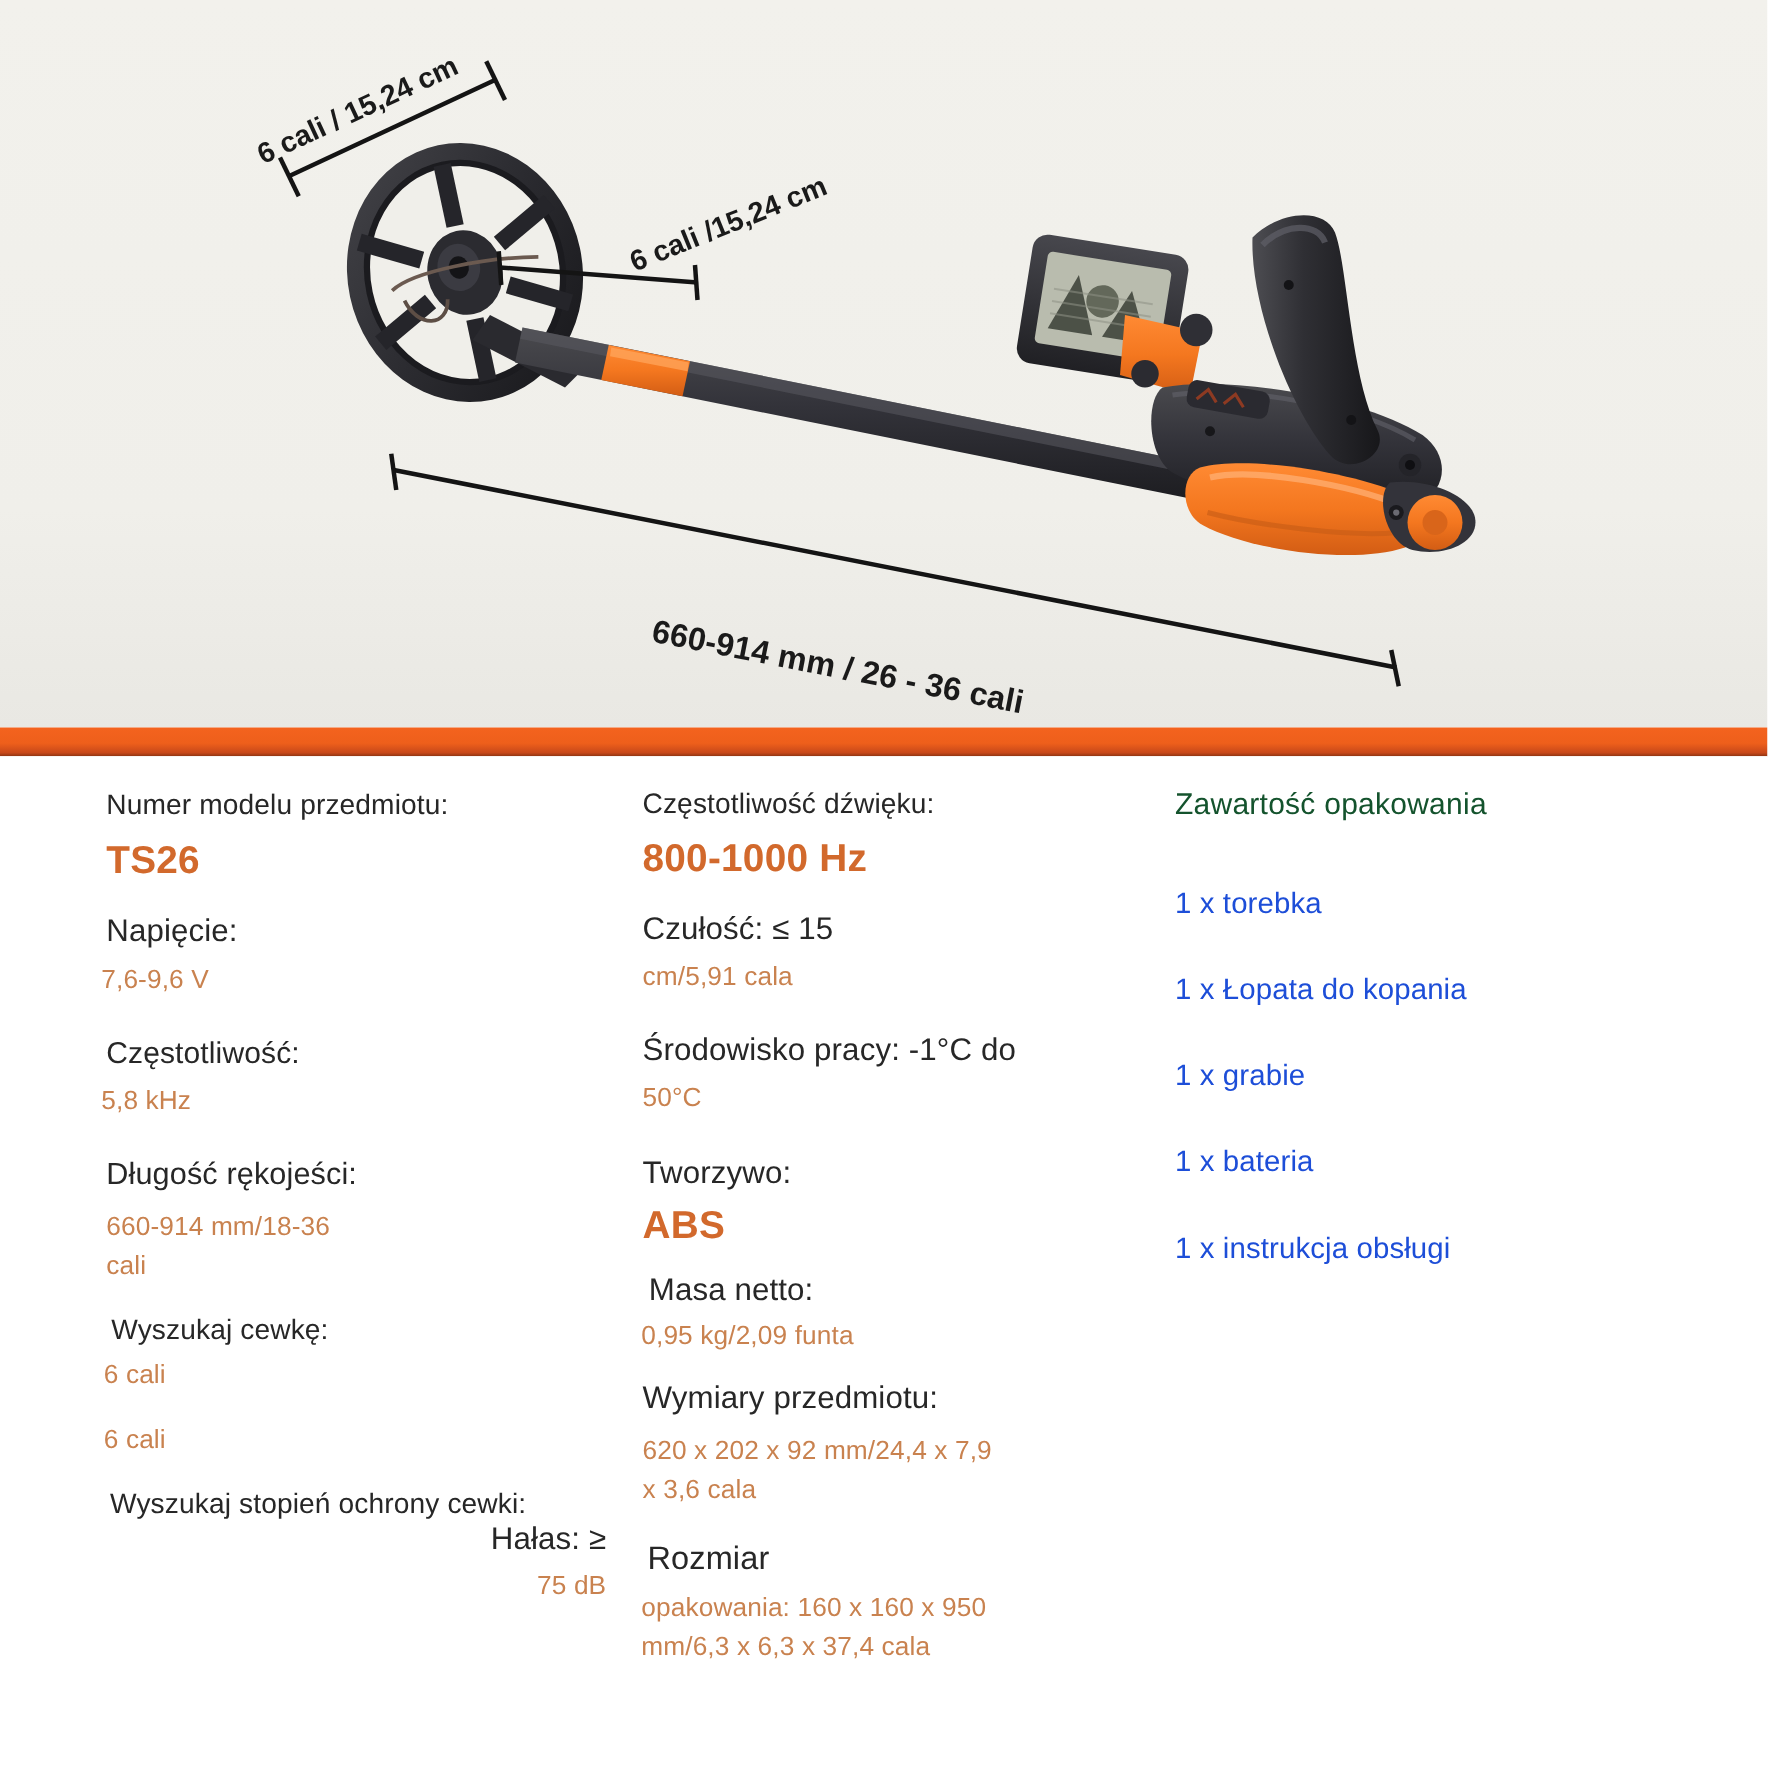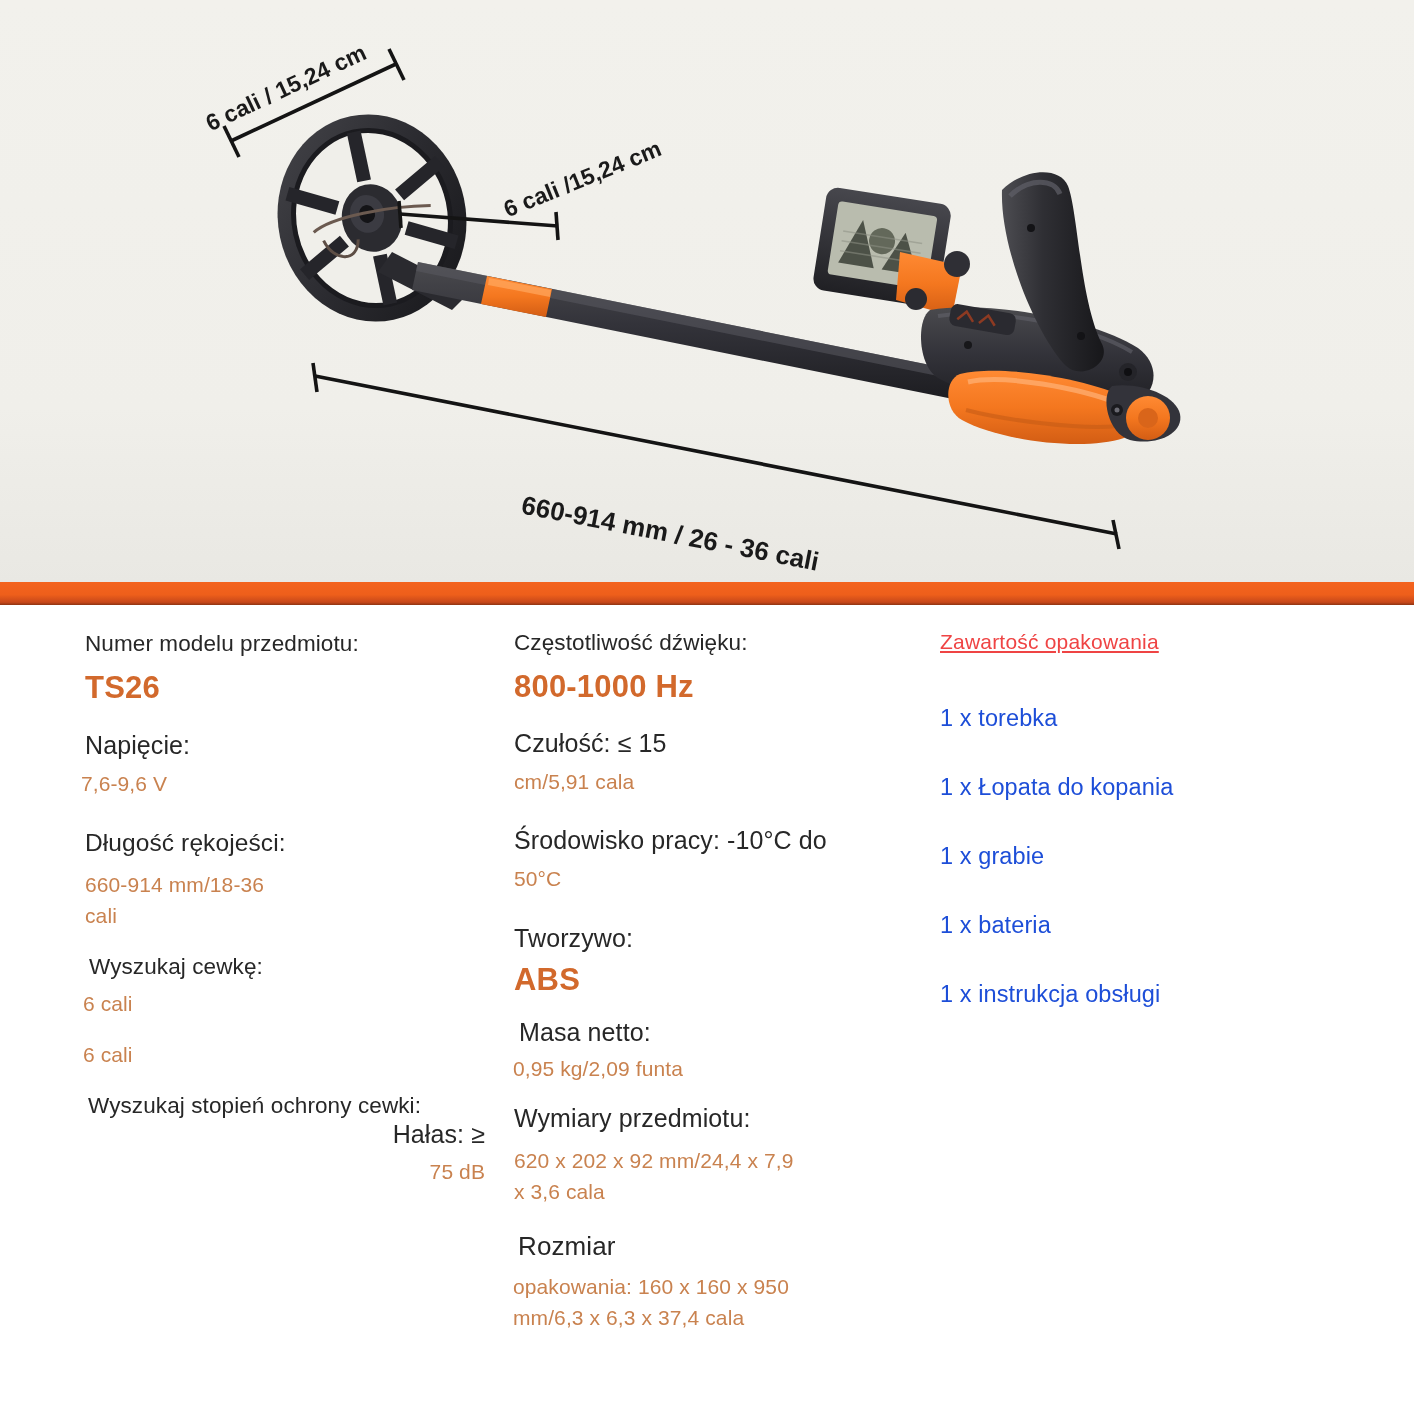--- a/index.html
+++ b/index.html
@@ -55,24 +55,23 @@
   }
   .val.big{
     color:#d2692c;
     font-size:31px;
     font-weight:bold;
     letter-spacing:.2px;
   }
 
   .grp{margin-bottom:0;}
   .pkg-title{
-    color:#ef4444;
-    font-size:21px;
+    color:#14532d;
+    font-size:24px;
     letter-spacing:.2px;
-    text-decoration:underline;
   }
   .pkg-item{
     color:#1d4ed8;
     font-size:23.5px;
     letter-spacing:.1px;
   }
 
   
   .dim-label{
     position:absolute;
@@ -259,20 +258,24 @@
     <div class="grp" style="margin-top:28px;">
       <div class="lbl">Numer modelu przedmiotu:</div>
       <div class="val big" style="margin-top:14px;">TS26</div>
     </div>
 
     <div class="grp" style="margin-top:27px;">
       <div class="lbl" style="font-size:25px;">Napięcie:</div>
       <div class="val" style="margin-top:14px;margin-left:-4px;">7,6-9,6 V</div>
     </div>
 
+    <div class="grp" style="margin-top:34px;">
+      <div class="lbl" style="font-size:24px;">Częstotliwość:</div>
+      <div class="val" style="margin-top:14px;margin-left:-4px;">5,8 kHz</div>
+    </div>
 
     <div class="grp" style="margin-top:34px;">
       <div class="lbl" style="font-size:24.5px;">Długość rękojeści:</div>
       <div class="val" style="margin-top:15px;line-height:1.45;">660-914 mm/18-36
 cali</div>
     </div>
 
     <div class="grp" style="margin-top:25px;margin-left:4px;">
       <div class="lbl">Wyszukaj cewkę:</div>
       <div class="val" style="margin-top:13px;margin-left:-6px;">6 cali</div>
@@ -298,21 +301,21 @@
       <div class="lbl">Częstotliwość dźwięku:</div>
       <div class="val big" style="margin-top:14px;">800-1000 Hz</div>
     </div>
 
     <div class="grp" style="margin-top:26px;">
       <div class="lbl" style="font-size:25px;">Czułość: ≤ 15</div>
       <div class="val" style="margin-top:14px;">cm/5,91 cala</div>
     </div>
 
     <div class="grp" style="margin-top:33px;">
-      <div class="lbl" style="font-size:25px;">Środowisko pracy: -10°C do</div>
+      <div class="lbl" style="font-size:25px;">Środowisko pracy: -1°C do</div>
       <div class="val" style="margin-top:14px;">50°C</div>
     </div>
 
     <div class="grp" style="margin-top:34px;">
       <div class="lbl" style="font-size:25px;">Tworzywo:</div>
       <div class="val big" style="margin-top:11px;">ABS</div>
     </div>
 
     <div class="grp" style="margin-top:22px;margin-left:5px;">
       <div class="lbl" style="font-size:25px;">Masa netto:</div>

